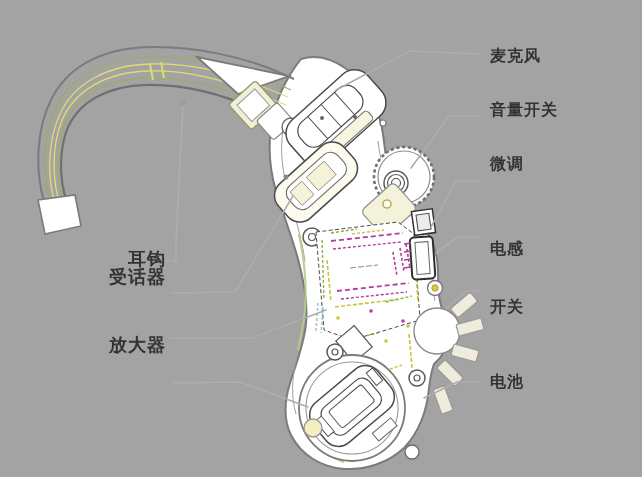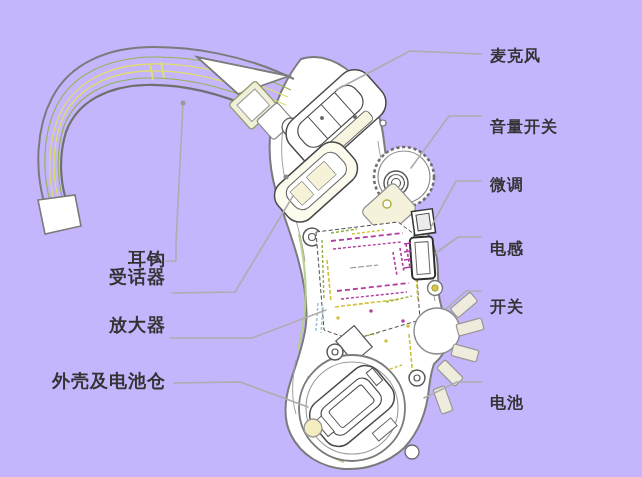--- a/index.html
+++ b/index.html
@@ -1,19 +1,19 @@
 <!DOCTYPE html>
 <html><head>
 <meta charset="utf-8">
 <style>
   html,body{margin:0;padding:0;background:#ffffff;}
   .stage{
     position:relative;
     width:642px;height:477px;
-    background:#c4b5fd;
+    background:#a3a3a3;
     overflow:hidden;
     font-family:"Liberation Sans", sans-serif;
   }
   .diagram-svg{position:absolute;left:0;top:0;}
   .lbl{
     position:absolute;
     color:#333333;
     font-weight:600;
     letter-spacing:1px;
     white-space:nowrap;
@@ -225,24 +225,23 @@
       <polyline points="481,382 457,382 424,398"></polyline>
       <polyline points="166,261 176,261 176,243 183,104"></polyline>
       <polyline points="172,293 235,292 293,196"></polyline>
       <polyline points="170,338 252,338 326,310"></polyline>
       <polyline points="174,383 240,382 308,407"></polyline>
     </g>
     <circle cx="183" cy="103" r="2.5" fill="#9a9a9a"></circle>
   </svg>
 
   <div class="lbl lbl-right" style="top:47px">麦克风</div>
-  <div class="lbl lbl-right" style="top:118px">音量开关</div>
-  <div class="lbl lbl-right" style="top:176px">微调</div>
+  <div class="lbl lbl-right" style="top:101px">音量开关</div>
+  <div class="lbl lbl-right" style="top:155px">微调</div>
   <div class="lbl lbl-right" style="top:240px">电感</div>
   <div class="lbl lbl-right" style="top:298px">开关</div>
-  <div class="lbl lbl-right" style="top:394px">电池</div>
+  <div class="lbl lbl-right" style="top:373px">电池</div>
 
   <div class="lbl lbl-left" style="top:250px">耳钩</div>
   <div class="lbl lbl-left" style="top:268px">受话器</div>
-  <div class="lbl lbl-left" style="top:316px">放大器</div>
-  <div class="lbl lbl-left" style="top:372px">外壳及电池仓</div>
+  <div class="lbl lbl-left" style="top:336px">放大器</div>
 
 </div>
 
 </body></html>

